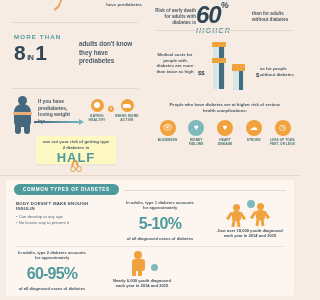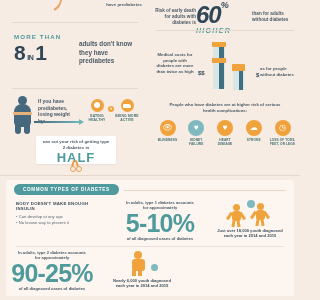--- a/index.html
+++ b/index.html
@@ -109,21 +109,21 @@
   }
   .plus{
     position:absolute;left:96px;top:10px;width:6px;height:6px;border-radius:50%;
     background:#f0a23c;color:#fff;font-size:4.5px;font-weight:bold;
     text-align:center;line-height:6px;
   }
 
   
   .halfcard{
     position:absolute;top:136px;left:36px;width:80px;height:28px;
-    background:#ffffff;border-radius:2px;text-align:center;
+    background:#fef9c3;border-radius:2px;text-align:center;
     box-shadow:0 1px 2px rgba(0,0,0,.06);
     padding-top:3px;box-sizing:border-box;
   }
   .halfcard .ht{
     font-size:4.4px;line-height:5.6px;color:#4a5a66;font-weight:600;
     padding:0 6px;
   }
   .halfcard .hbig{
     font-size:13px;font-weight:bold;color:#4f9a9c;letter-spacing:1px;
     line-height:14px;margin-top:1px;
@@ -233,21 +233,21 @@
   .tcell-a{width:108px;padding:3px 8px 0 10px;box-sizing:border-box;}
   .tcell-b{width:92px;text-align:center;padding-top:2px;box-sizing:border-box;}
   .tcell-c{width:88px;text-align:center;padding-top:1px;box-sizing:border-box;position:relative;}
 
   .ttitle{font-size:9px;font-weight:bold;color:#2f4757;letter-spacing:.2px;margin-bottom:3px;}
   .tsub{font-size:4.3px;font-weight:bold;letter-spacing:.25px;color:#3d4f5c;margin-bottom:3px;}
   .bullet{font-size:4.2px;color:#5a6a75;line-height:6.4px;}
 
   .pcap{font-size:4.1px;line-height:5.4px;color:#4a5a66;font-weight:600;padding:0 10px;}
   .pbig{
-    font-size:25px;font-weight:bold;color:#4f9a9c;line-height:23px;
+    font-size:16px;font-weight:bold;color:#4f9a9c;line-height:23px;
     letter-spacing:-.8px;margin:1px 0;
   }
   .pfoot{font-size:3.9px;font-weight:bold;color:#3d4f5c;letter-spacing:.1px;}
 
   .kids{height:26px;position:relative;margin:1px auto 2px;width:54px;}
   .kid{position:absolute;width:14px;height:22px;}
   .kid .kh{width:7px;height:7px;border-radius:50%;background:#f0a23c;margin:0 auto;}
   .kid .kb{width:9px;height:10px;background:#f0a23c;margin:0 auto;border-radius:3px;}
   .kid .kl{position:absolute;top:16px;width:3px;height:7px;background:#f0a23c;}
   .kid .kl.a{left:3px;transform:rotate(10deg);}
@@ -455,21 +455,21 @@
         <div class="ycap">Just over 18,000 youth diagnosed</div>
         <div class="ycap sub">each year in 2014 and 2015</div>
       </div>
     </div>
 
     <div class="row-rule"></div>
 
     <div class="trow t2">
       <div class="tcell-b">
         <div class="pcap">In adults, type 2 diabetes accounts for approximately</div>
-        <div class="pbig">90-25%</div>
+        <div class="pbig">60-95%</div>
         <div class="pfoot">of all diagnosed cases of diabetes</div>
       </div>
       <div class="tcell-c">
         <div class="adult">
           <div class="ah"></div>
             <div class="ab"></div>
           <div class="al a"></div>
             <div class="al b"></div>
           <div class="smallball"></div>
         </div>

